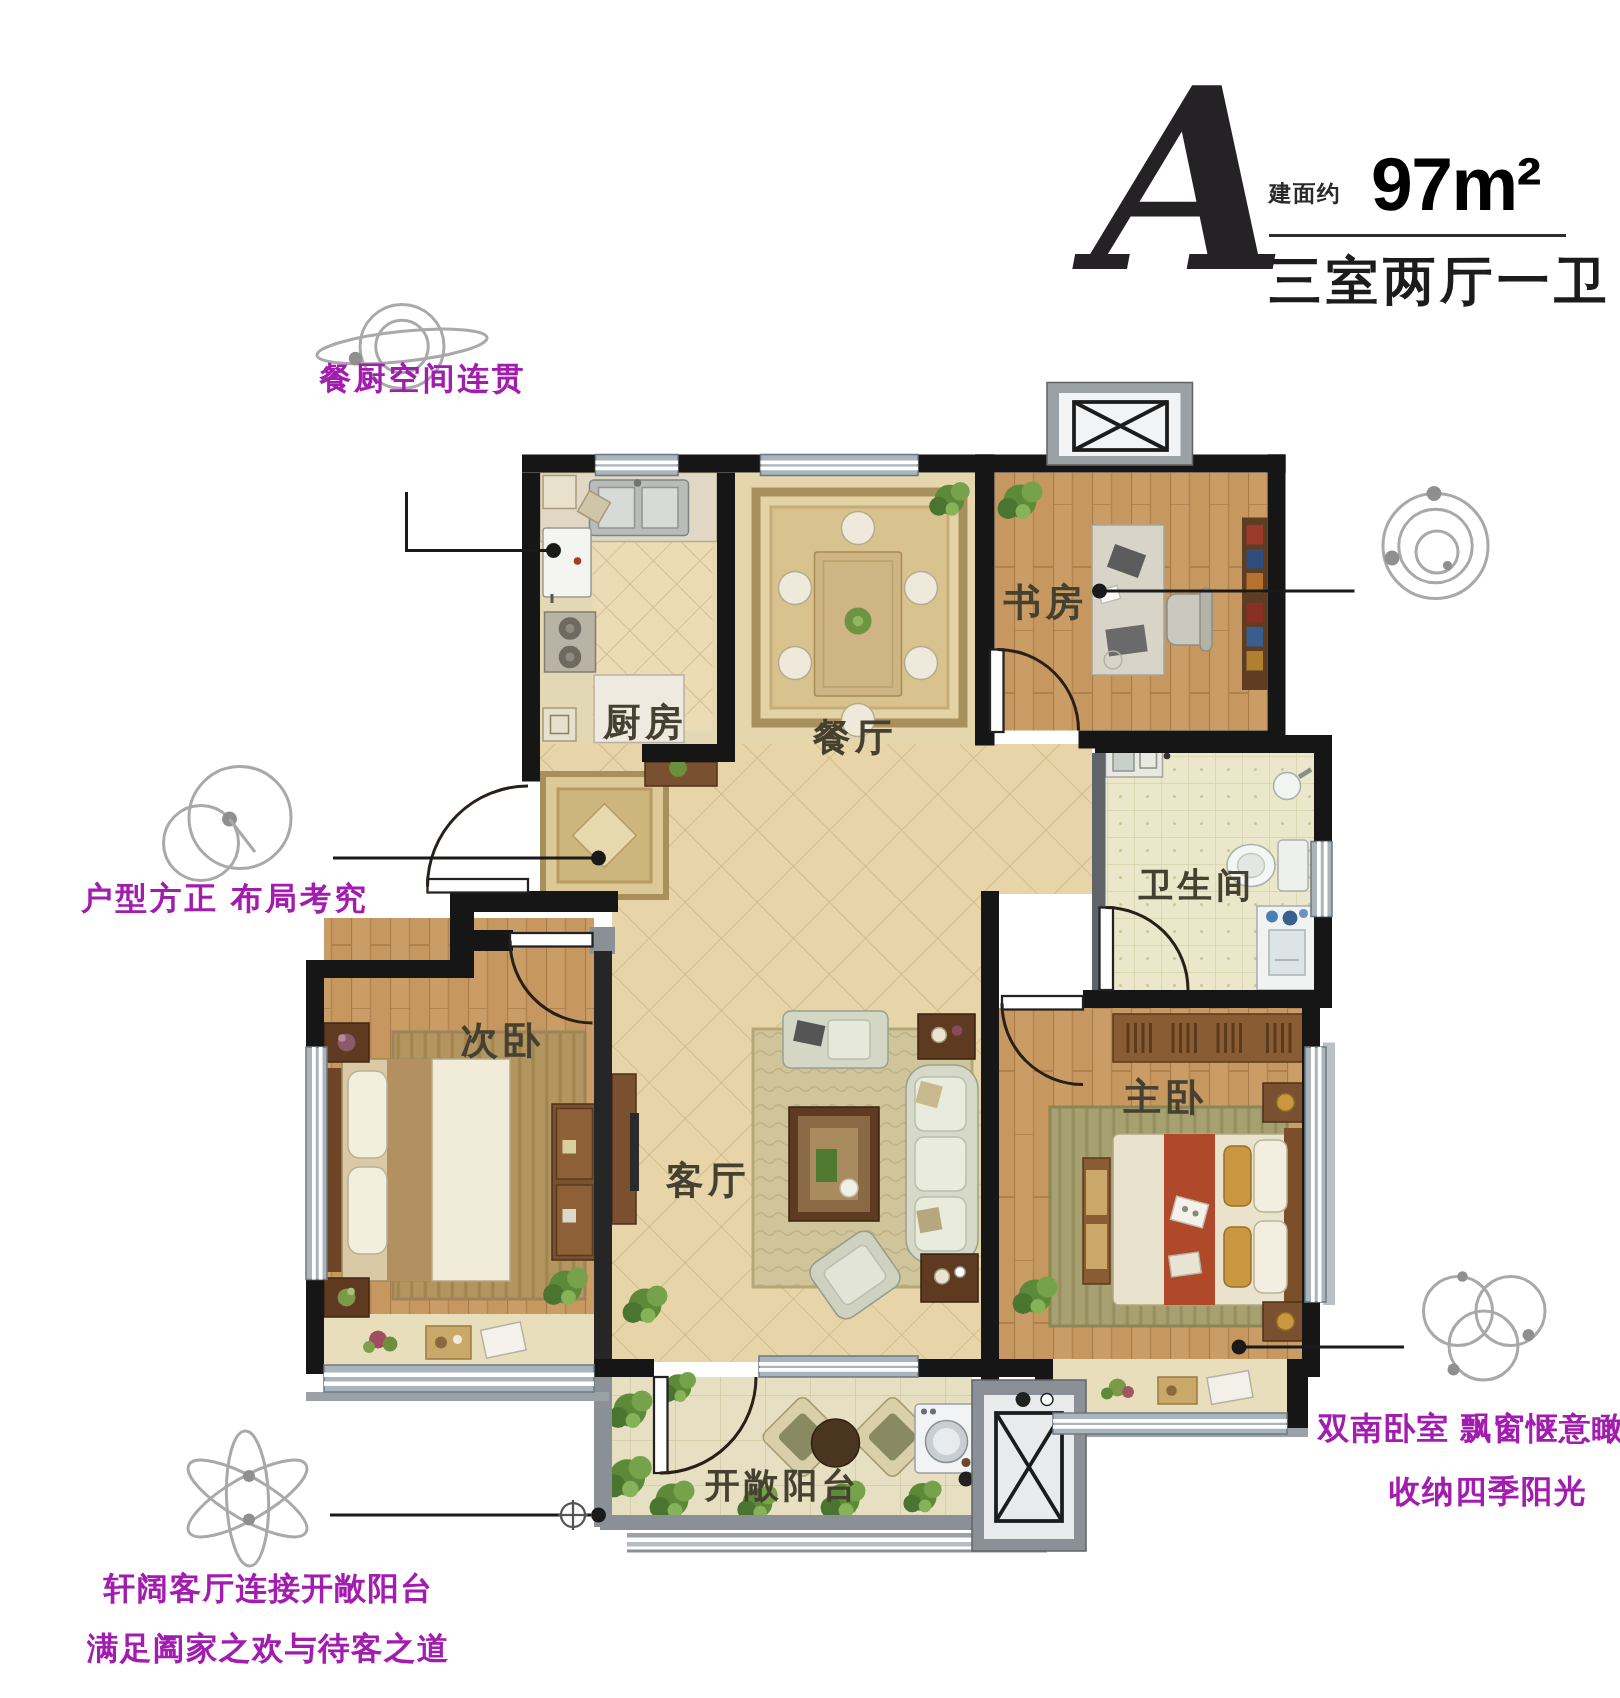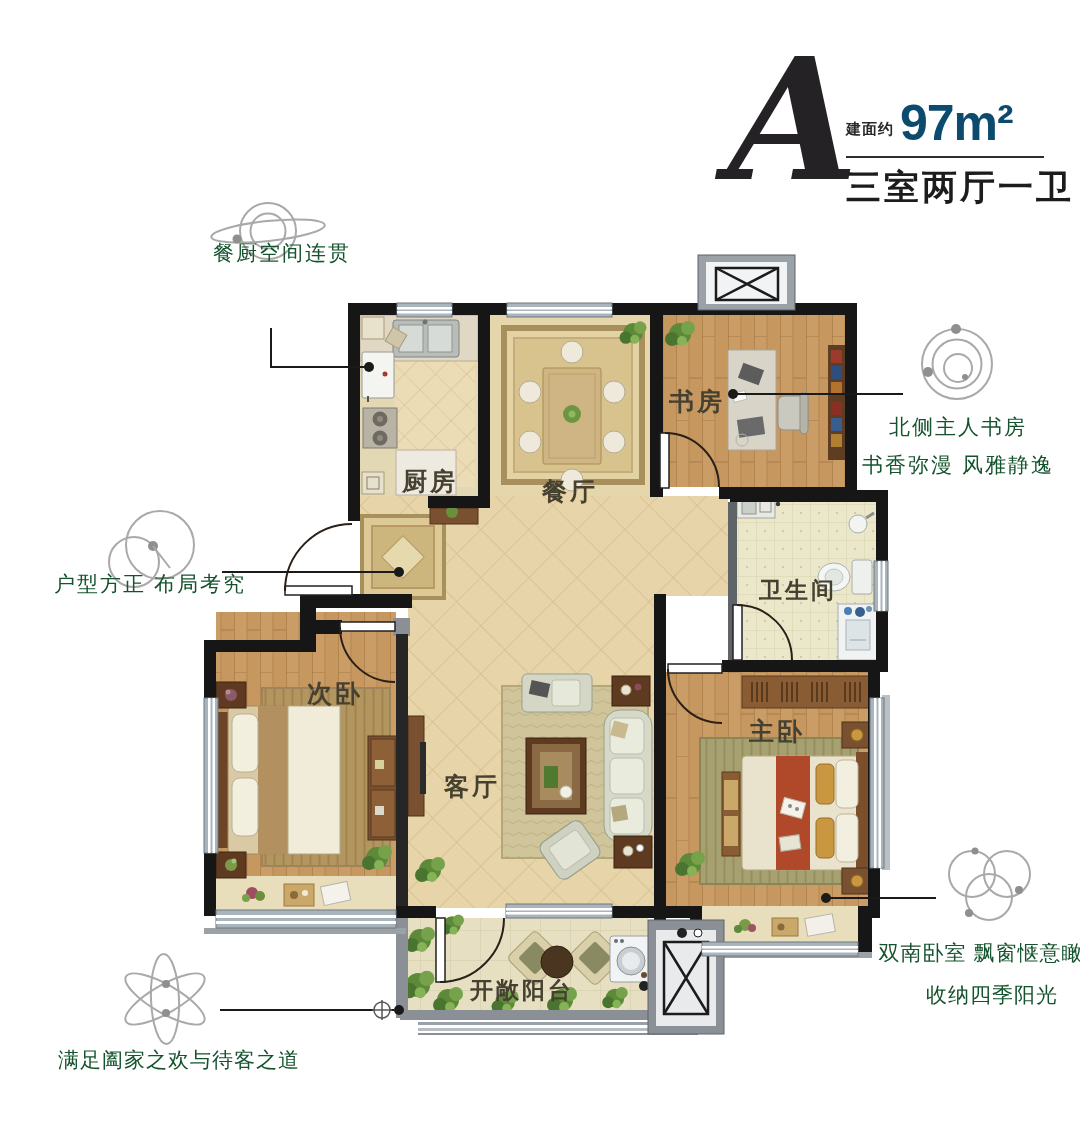--- a/index.html
+++ b/index.html
@@ -1,29 +1,29 @@
 <!DOCTYPE html>
 <html><head>
 <meta charset="utf-8">
 <style>
   html,body{margin:0;padding:0;background:#fff;}
   #stage{position:relative;width:1080px;height:1132px;background:#ffffff;overflow:hidden;
          font-family:"Liberation Sans","DejaVu Sans",sans-serif;}
   #plan-svg{position:absolute;left:0;top:0;}
   .room-label{font-family:"Liberation Sans","DejaVu Sans",sans-serif;font-size:25px;font-weight:600;
               fill:#45402f;letter-spacing:3px;}
-  .callout{position:absolute;text-align:center;color:#14532d;font-size:21px;font-weight:400;
+  .callout{position:absolute;text-align:center;color:#a21caf;font-size:21px;font-weight:700;
            letter-spacing:2px;line-height:40px;}
   .title-block{position:absolute;left:718px;top:40px;width:340px;height:170px;}
   .plan-letter{position:absolute;left:10px;top:0px;font-family:"DejaVu Serif","Liberation Serif",serif;
                font-style:italic;font-weight:600;font-size:168px;line-height:160px;color:#242225;}
   .title-right{position:absolute;left:128px;top:58px;width:205px;}
   .area-row{display:flex;align-items:flex-end;}
   .area-prefix{font-size:15px;font-weight:700;color:#2a2a2a;padding-bottom:9px;letter-spacing:1px;}
-  .area-value{font-size:50px;font-weight:700;color:#0c4a6e;margin-left:6px;line-height:50px;letter-spacing:-1px;}
+  .area-value{font-size:50px;font-weight:700;color:#000000;margin-left:20px;line-height:50px;letter-spacing:-1px;}
   .title-divider{width:198px;height:2px;background:#2d2d2d;margin-top:8px;}
   .layout-type{font-size:35px;font-weight:700;color:#1c1c1c;letter-spacing:3px;margin-top:6px;white-space:nowrap;}
 </style>
 </head>
 <body>
 
 <div id="stage">
 
 <svg id="plan-svg" width="1080" height="1132" viewBox="0 0 1080 1132">
   <defs>
@@ -477,28 +477,25 @@
       <span class="area-value">97m²</span>
     </div>
     <div class="title-divider"></div>
     <div class="layout-type">三室两厅一卫</div>
   </div>
 </div>
 
 <div class="callout" style="left:170px;top:233px;width:224px;">
   <div>餐厨空间连贯</div>
 </div>
-<div class="callout" style="left:38px;top:564px;width:224px;">
+<div class="callout" style="left:38px;top:580px;width:224px;">
   <div>户型方正 布局考究</div>
-</div>
-<div class="callout" style="left:850px;top:408px;width:216px;line-height:38px;">
-  <div>北侧主人书房</div>
-  <div>书香弥漫 风雅静逸</div>
 </div>
 <div class="callout" style="left:872px;top:932px;width:240px;line-height:42px;letter-spacing:1px;">
   <div>双南卧室 飘窗惬意瞰景</div>
   <div>收纳四季阳光</div>
 </div>
 <div class="callout" style="left:56px;top:1040px;width:246px;line-height:40px;letter-spacing:1px;">
+  <div>轩阔客厅连接开敞阳台</div>
   <div>满足阖家之欢与待客之道</div>
 </div>
 
 </div>
 
 </body></html>

